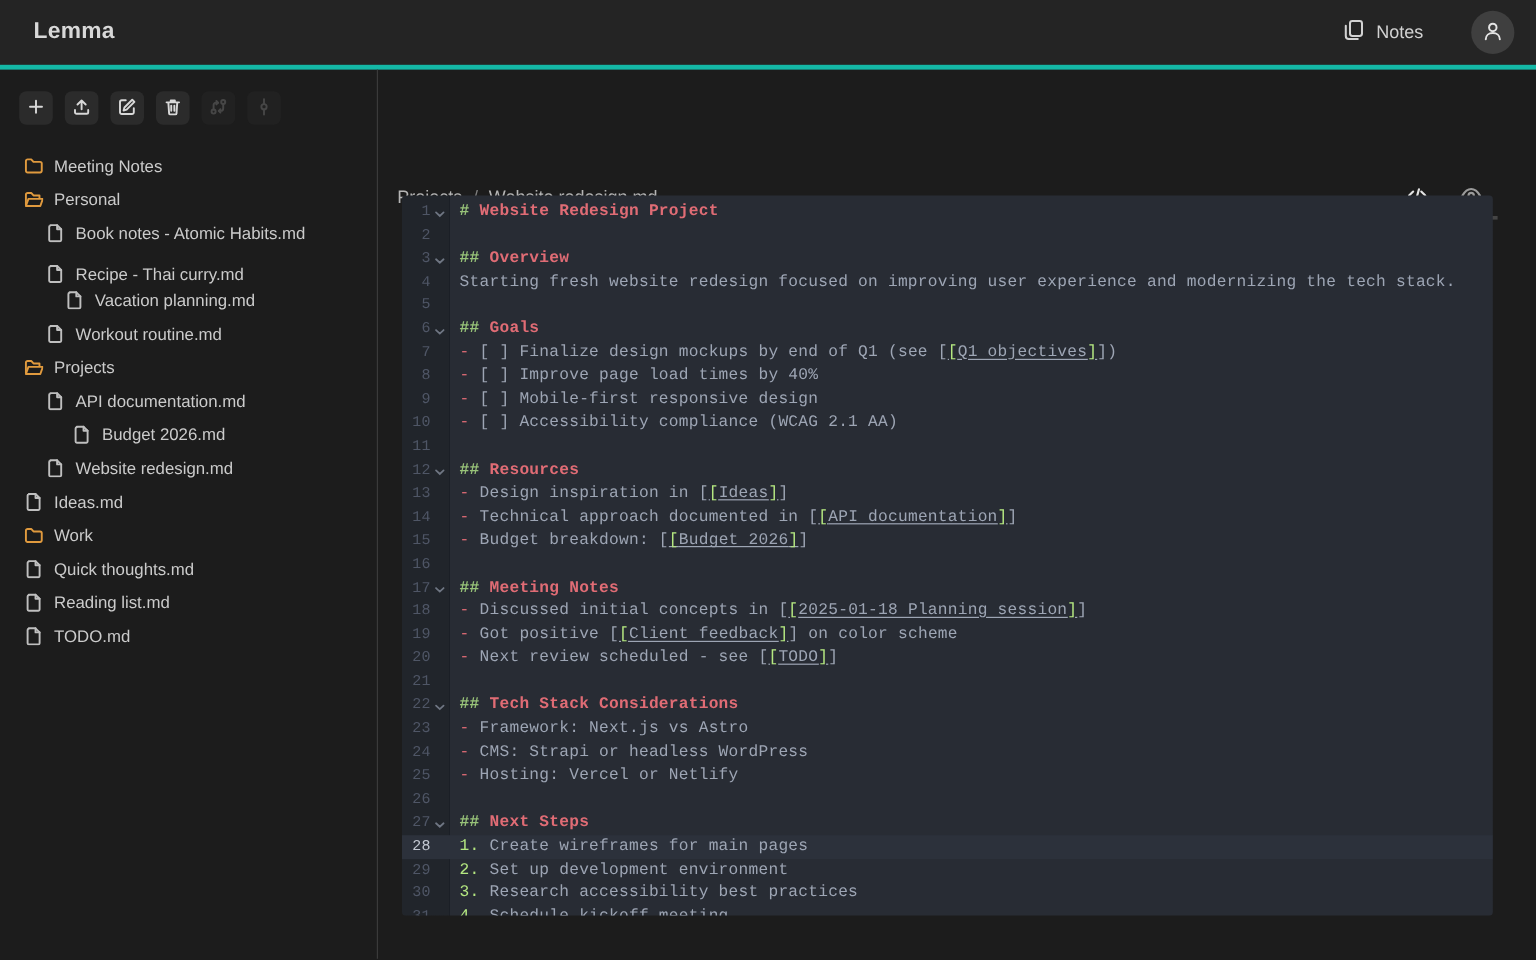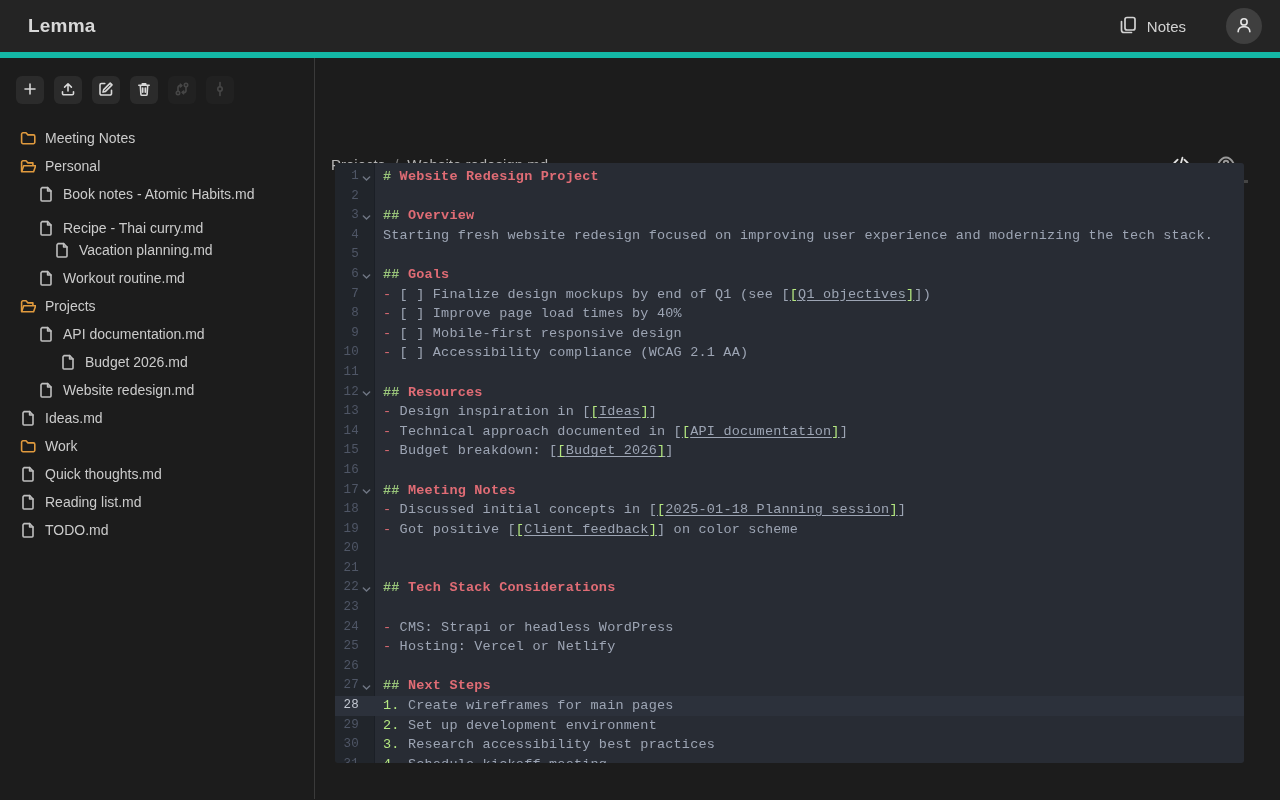--- a/index.html
+++ b/index.html
@@ -1,20 +1,20 @@
 <!DOCTYPE html>
 <html><head>
 <meta charset="utf-8">
 <style>
   * { margin:0; padding:0; box-sizing:border-box; }
   html,body { width:1280px; height:800px; background:#1c1c1c; overflow:hidden;
               font-family:"Liberation Sans", sans-serif; }
 
   
-  .topbar { height:58px; background:#242424; border-bottom:6px solid #14b8a6;
+  .topbar { height:58px; background:#242424; border-bottom:4px solid #14b8a6;
             display:flex; align-items:center; justify-content:space-between;
             padding:0 18px 0 28px; }
   .brand { font-size:19px; font-weight:bold; color:#d8d8d8; letter-spacing:.2px; }
   .topbar-right { display:flex; align-items:center; gap:40px; }
   .notes-btn { display:flex; align-items:center; gap:9px; color:#d2d2d2;
                font-size:15px; cursor:pointer; background:none; border:none; }
   .avatar { width:36px; height:36px; border-radius:50%; background:#3f3f3f;
             display:flex; align-items:center; justify-content:center; cursor:pointer; border:none; }
 
   
@@ -443,20 +443,21 @@
             <span class="n">19</span>
             <span class="f"></span>
           </span>
           <span class="c"><span class="tk-dash">- </span><span class="tk-text">Got positive </span><span class="tk-text">[</span><span class="wl"><span class="br">[</span><span class="lt">Client feedback</span><span class="br">]</span></span><span class="tk-text">]</span><span class="tk-text"> on color scheme</span></span>
         </div>
         <div class="ln">
           <span class="g">
             <span class="n">20</span>
             <span class="f"></span>
           </span>
+          <span class="c"><span class="tk-dash">- </span><span class="tk-text">Next review scheduled - see </span><span class="tk-text">[</span><span class="wl"><span class="br">[</span><span class="lt">TODO</span><span class="br">]</span></span><span class="tk-text">]</span></span>
         </div>
         <div class="ln">
           <span class="g">
             <span class="n">21</span>
             <span class="f"></span>
           </span>
           <span class="c"></span>
         </div>
         <div class="ln">
           <span class="g">
@@ -467,20 +468,21 @@
               </svg>
             </span>
           </span>
           <span class="c"><span class="tk-hash">##</span><span class="tk-head"> Tech Stack Considerations</span></span>
         </div>
         <div class="ln">
           <span class="g">
             <span class="n">23</span>
             <span class="f"></span>
           </span>
+          <span class="c"><span class="tk-dash">- </span><span class="tk-text">Framework: Next.js vs Astro</span></span>
         </div>
         <div class="ln">
           <span class="g">
             <span class="n">24</span>
             <span class="f"></span>
           </span>
           <span class="c"><span class="tk-dash">- </span><span class="tk-text">CMS: Strapi or headless WordPress</span></span>
         </div>
         <div class="ln">
           <span class="g">

